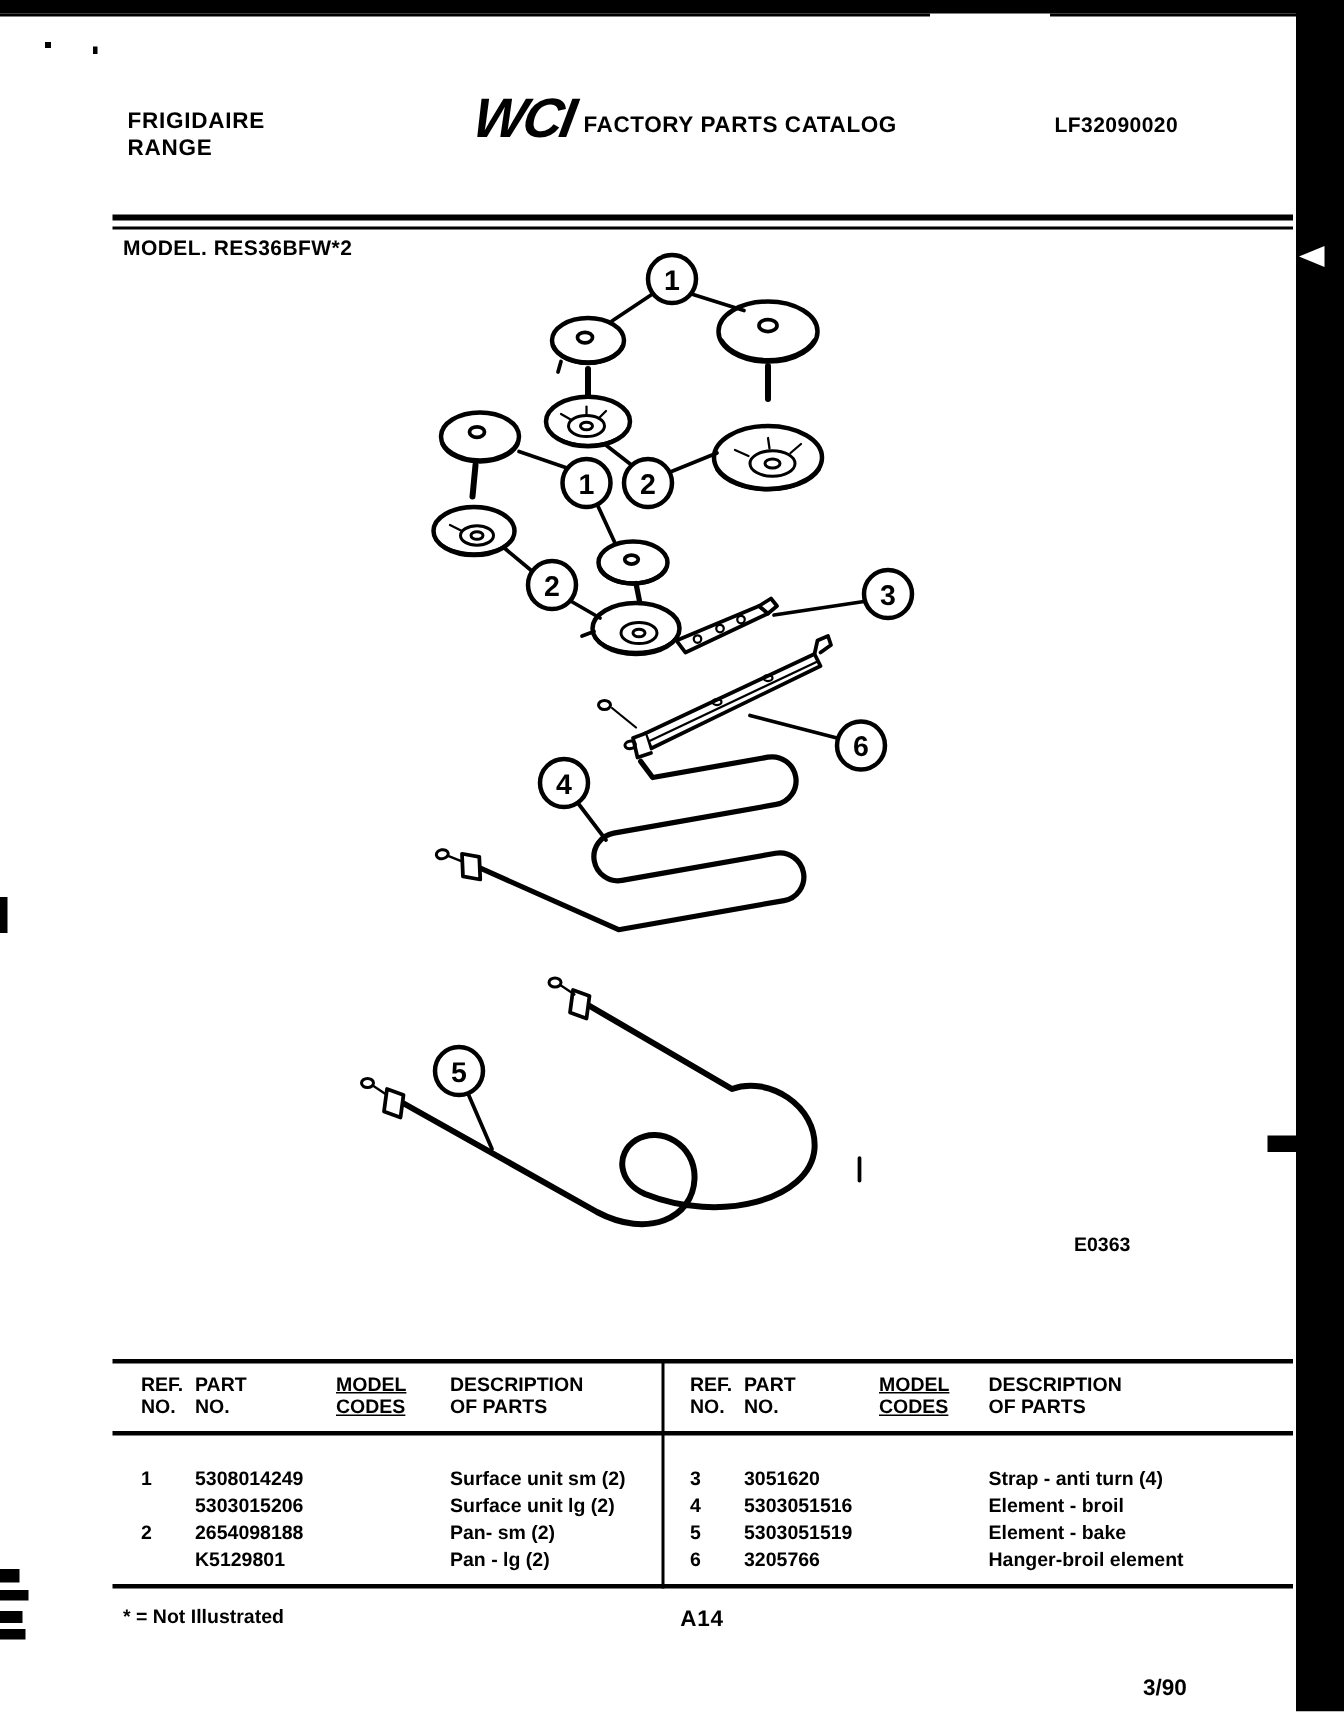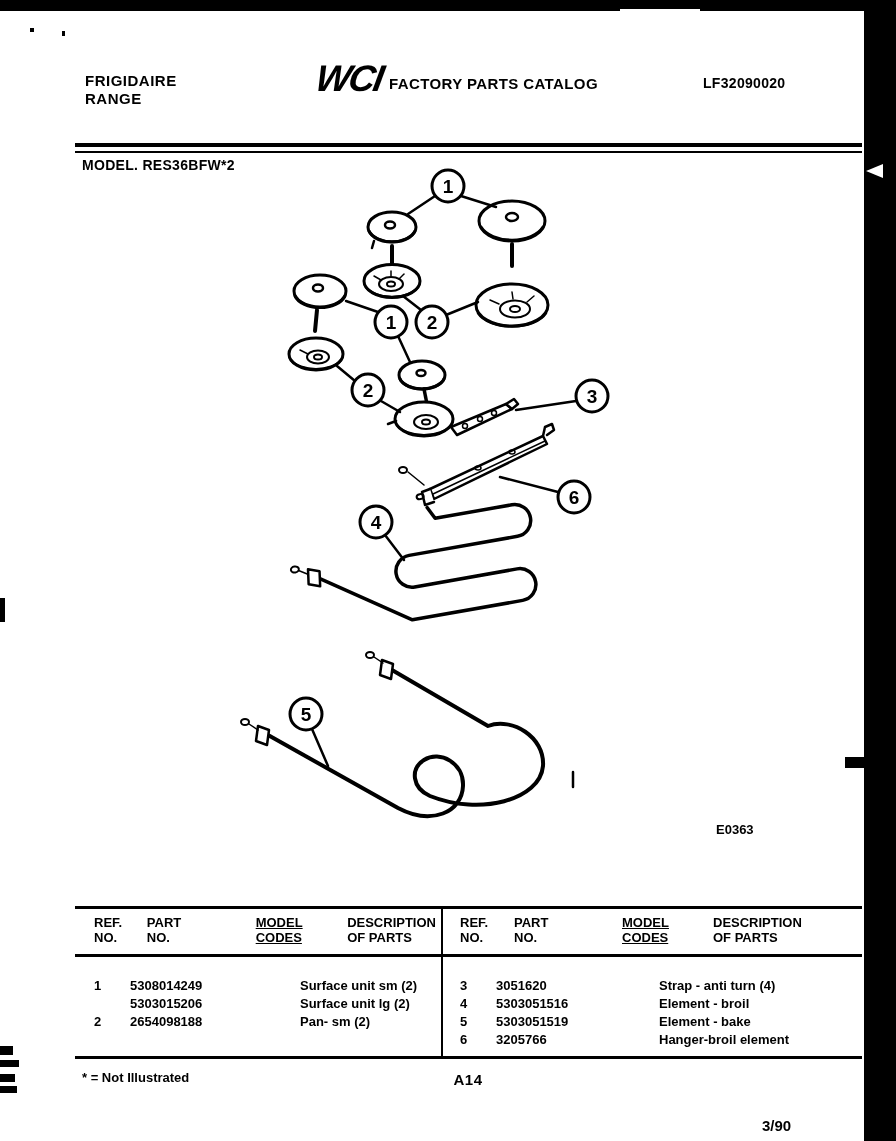--- a/index.html
+++ b/index.html
@@ -18,21 +18,21 @@
        transform:skewX(-10deg);letter-spacing:-2px;}
   .cat-title{left:389px;top:75px;font-size:15px;font-weight:bold;letter-spacing:.4px;}
   .pubnum{left:703px;top:75px;font-size:14px;font-weight:bold;letter-spacing:.3px;}
   .hrule{left:75px;top:143px;width:787px;height:4px;border-top:4px solid #000;border-bottom:2px solid #000;}
   .model{left:82px;top:157px;font-size:14px;font-weight:bold;letter-spacing:.3px;}
   
   .diagram-svg{left:240px;top:160px;}
   .figcode{left:716px;top:822px;font-size:13px;font-weight:bold;}
   
   .tline{position:absolute;background:#000;}
-  .pane{position:absolute;font-size:13px;font-weight:bold;gap:18px;}
+  .pane{position:absolute;font-size:13px;font-weight:bold;}
   .trow{display:flex;height:18px;line-height:18px;}
   .hrow{display:flex;line-height:15px;}
   .hcell div{font-size:13px;font-weight:bold;}
   .c-ref{width:44px;padding-left:8px;box-sizing:border-box;}
   .c-part{width:94px;}
   .c-codes{width:76px;text-decoration:underline;}
   .c-desc{flex:1;}
   .rp .c-part{width:90px;}
   .rp .c-codes{width:73px;}
   
@@ -282,20 +282,26 @@
       <span class="c-part">5303015206</span>
       <span class="c-codes"></span>
       <span class="c-desc">Surface unit lg (2)</span>
     </div>
     <div class="trow">
       <span class="c-ref">2</span>
       <span class="c-part">2654098188</span>
       <span class="c-codes"></span>
       <span class="c-desc">Pan- sm (2)</span>
     </div>
+    <div class="trow">
+      <span class="c-ref"></span>
+      <span class="c-part">K5129801</span>
+      <span class="c-codes"></span>
+      <span class="c-desc">Pan - lg (2)</span>
+    </div>
   </div>
 
   <div class="pane rp" style="left:452px;top:977px;width:392px;">
     <div class="trow">
       <span class="c-ref">3</span>
       <span class="c-part">3051620</span>
       <span class="c-codes"></span>
       <span class="c-desc">Strap - anti turn (4)</span>
     </div>
     <div class="trow">

